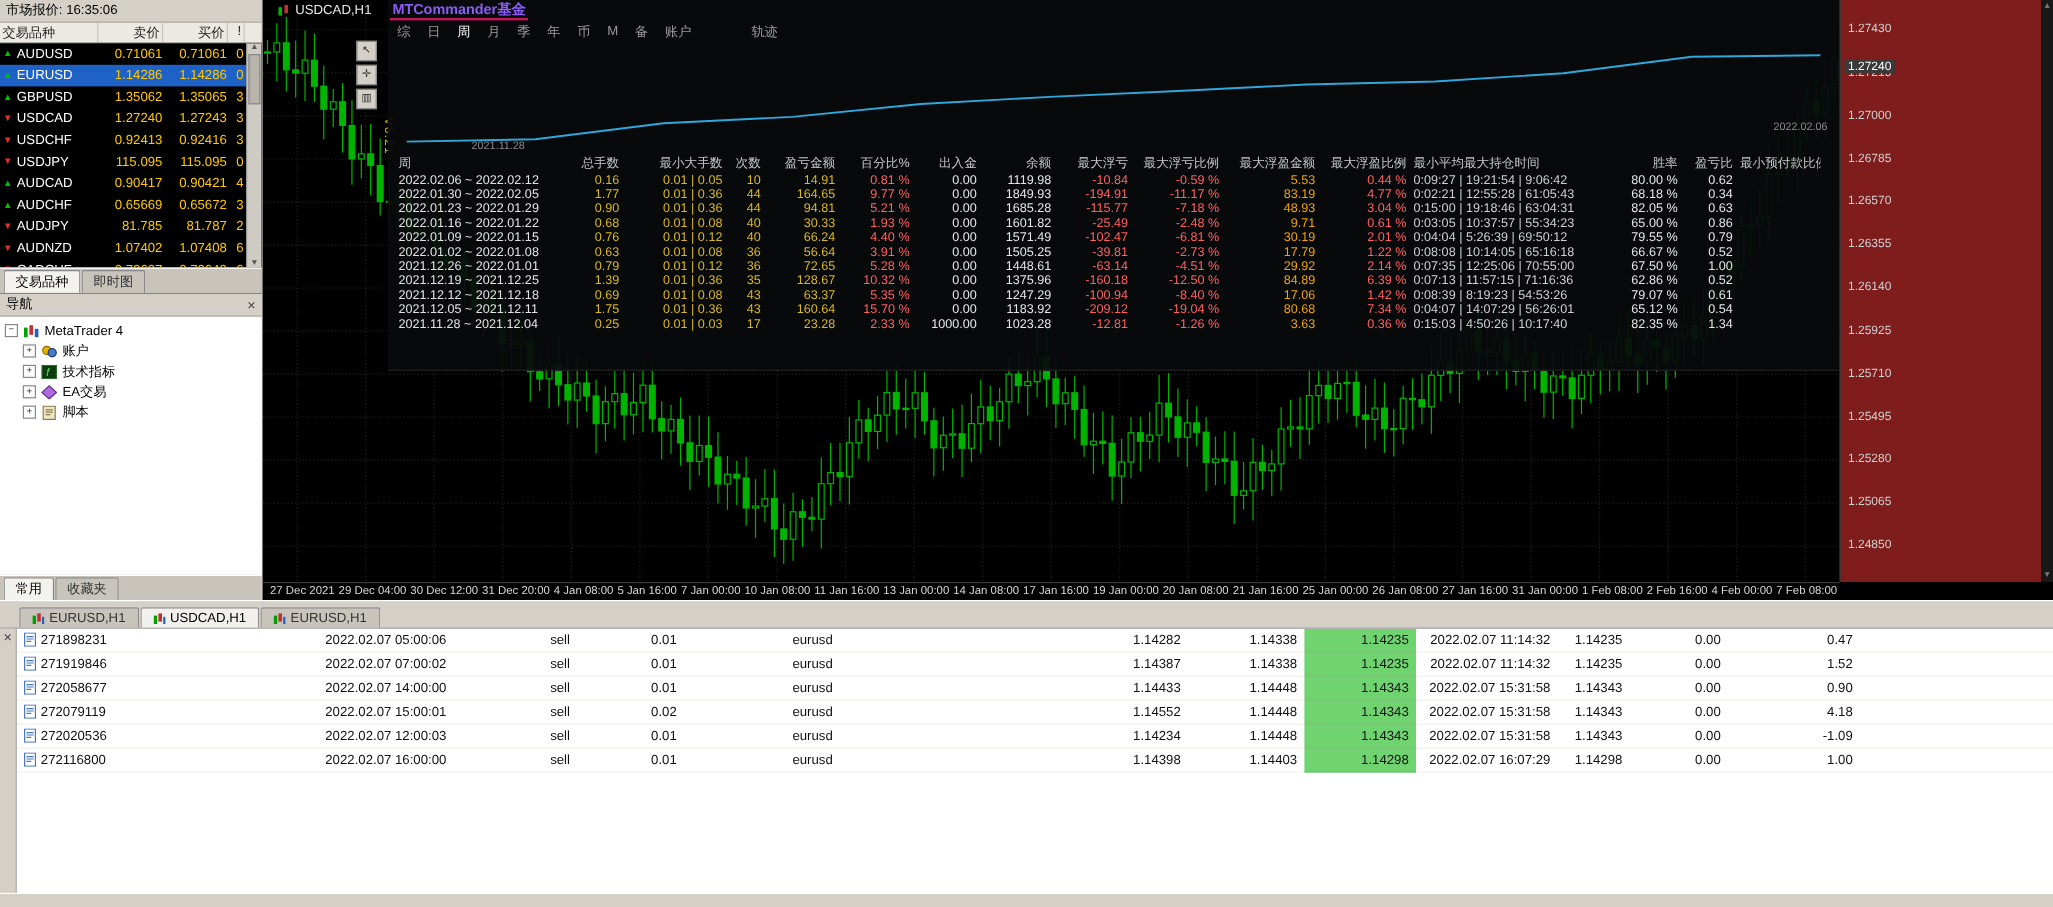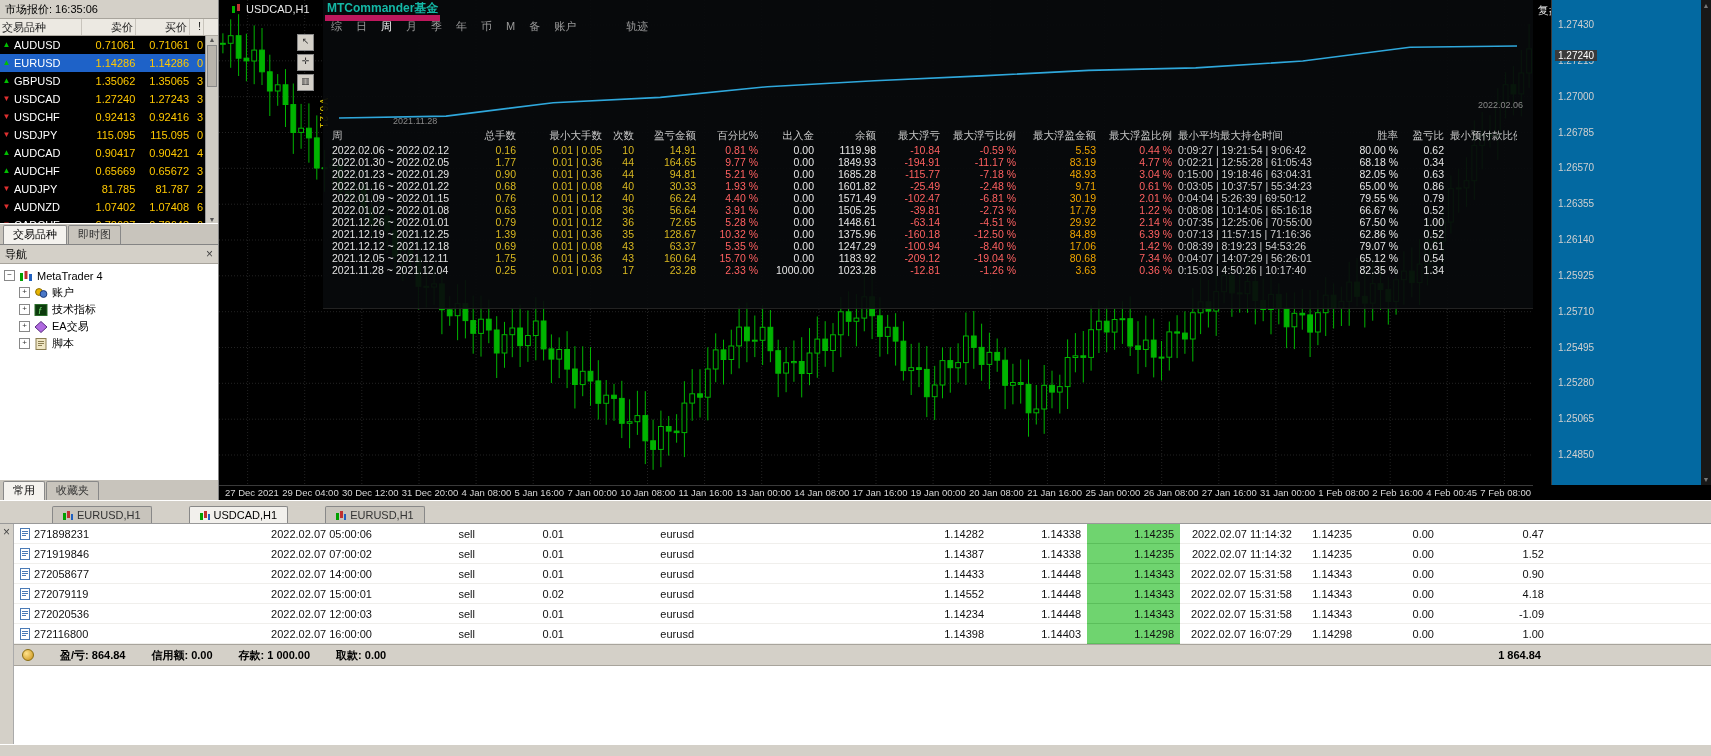--- a/index.html
+++ b/index.html
@@ -41,44 +41,44 @@
   .grid{stroke:#232323;stroke-dasharray:1 2;}
   .wick{stroke:#00b400;}
   .cup{fill:#000;stroke:#00b400;}
   .cdn{fill:#00b400;stroke:#00b400;}
   #chart-symbol{position:absolute;left:12px;top:3px;color:#e8e8e8;display:flex;gap:5px;align-items:center;}
   #chart-toolbar{position:absolute;left:78px;top:34px;display:flex;flex-direction:column;gap:3px;}
   .ctb{width:15px;height:15px;background:#d4d0c8;border:1px solid #888;font-size:9px;line-height:13px;text-align:center;color:#333;}
   #version-label{position:absolute;left:99px;top:98px;writing-mode:vertical-rl;color:#d8c000;font-size:10px;letter-spacing:1px;}
   #overlay-panel{position:absolute;left:104px;top:0;width:1210px;height:308px;background:rgba(8,10,12,0.93);border-bottom:1px solid #222;overflow:hidden;}
   .ov-top{height:18px;padding-left:2px;}
-  #ov-title{color:#14b8a6;font-size:12px;font-weight:bold;border-bottom:6px solid #be185d;padding:0 2px;}
+  #ov-title{color:#8b5cf6;font-size:12px;font-weight:bold;border-bottom:2px solid #be185d;padding:0 2px;}
   #ov-menu{height:16px;display:flex;gap:14px;padding-left:8px;color:#9a9a9a;align-items:center;}
   .ovm.act{color:#fff;}
   .ovm.right{margin-left:36px;}
   #ov-curve{position:relative;height:90px;margin:2px 8px 0 8px;}
   #equity-svg{width:100%;height:100%;display:block;}
   .curve-lab{position:absolute;color:#888;font-size:9px;}
   .curve-lab.start{left:62px;bottom:0;}
   .curve-lab.end{right:2px;bottom:16px;}
   #ov-table{border-collapse:collapse;table-layout:fixed;width:1196px;margin:2px 0 0 6px;font-size:10.5px;}
   #ov-table th{font-weight:normal;color:#c8c8c8;padding:1px 3px;white-space:nowrap;overflow:hidden;}
   #ov-table td{padding:0 3px;white-space:nowrap;overflow:hidden;height:12px;}
   #ov-table tr.total td{border-top:1px solid #9a9a9a;}
   .al{text-align:left;}.ar{text-align:right;}
   .per{color:#e2e2e2;}.yel{color:#d9b821;}.red{color:#ff6161;}.wht{color:#e6e6e6;}.gold{color:#f0a500;}.tim{color:#cfcfcf;}
   #brand-label{position:absolute;right:10px;top:3px;color:#e0e0e0;}
-  #price-scale{position:absolute;left:1314px;top:0;right:10px;bottom:15px;background:#0369a1;border-left:1px solid #3a3a3a;color:#d0d0d0;font-size:10px;margin-left:18px;}
+  #price-scale{position:absolute;left:1314px;top:0;right:10px;bottom:15px;background:#7f1d1d;border-left:1px solid #3a3a3a;color:#d0d0d0;font-size:10px;}
   .ptick{position:absolute;left:6px;}
   #cur-price{position:absolute;left:3px;background:#3a3a3a;color:#fff;padding:0 3px;}
   #x-axis{position:absolute;left:0;bottom:0;width:1314px;height:15px;background:#000;border-top:1px solid #3a3a3a;color:#d8d8d8;font-size:9.5px;display:flex;justify-content:space-between;padding:1px 2px 0 6px;overflow:hidden;box-sizing:border-box;}
   #chart-vscroll{position:absolute;right:0;top:0;bottom:15px;width:10px;background:#181818;color:#777;font-size:7px;display:flex;flex-direction:column;justify-content:space-between;align-items:center;padding:2px 0;}
   
   #chart-tabs-row{height:22px;background:#d4d0c8;border-top:1px solid #fff;border-bottom:1px solid #999;display:flex;align-items:flex-end;padding-left:16px;gap:1px;}
-  .ctab{display:flex;align-items:center;gap:4px;border:1px solid #888;border-bottom:none;background:#c8c4bc;padding:2px 10px;border-radius:2px 2px 0 0;color:#333;margin-left:36px;}
+  .ctab{display:flex;align-items:center;gap:4px;border:1px solid #888;border-bottom:none;background:#c8c4bc;padding:2px 10px;border-radius:2px 2px 0 0;color:#333;}
   .ctab.act{background:#f2f0ec;color:#000;}
   
   #orders-panel{height:220px;display:flex;background:#fff;}
   #orders-side{width:14px;background:#d4d0c8;border-right:1px solid #aaa;text-align:center;padding-top:2px;box-sizing:border-box;}
   #orders-main{flex:1;display:flex;flex-direction:column;overflow:hidden;}
   #orders-table{border-collapse:collapse;table-layout:fixed;width:100%;font-size:11px;}
   #orders-table th{height:20px;font-weight:normal;text-align:right;background:#f2f1ee;border-bottom:1px solid #c4c0b8;border-left:1px solid #dcd8d0;padding:0 6px;color:#222;white-space:nowrap;}
   #orders-table th.al{text-align:left;}
   #orders-table td{height:19px;padding:0 6px;border-bottom:1px solid #f0efec;white-space:nowrap;overflow:hidden;color:#111;}
   td.tp{background:#6fd46f;border-bottom:1px solid #5bbf5b !important;}
@@ -931,21 +931,21 @@
           <span>17 Jan 16:00</span>
           <span>19 Jan 00:00</span>
           <span>20 Jan 08:00</span>
           <span>21 Jan 16:00</span>
           <span>25 Jan 00:00</span>
           <span>26 Jan 08:00</span>
           <span>27 Jan 16:00</span>
           <span>31 Jan 00:00</span>
           <span>1 Feb 08:00</span>
           <span>2 Feb 16:00</span>
-          <span>4 Feb 00:45</span>
+          <span>4 Feb 00:00</span>
           <span>7 Feb 08:00</span>
         </div>
       <div id="chart-vscroll">
         <span>▲</span>
         <span>▼</span>
       </div>
     </div>
   </div>
 
   <div id="chart-tabs-row">
@@ -1103,26 +1103,18 @@
               <td class="ar">1.14403</td>
               <td class="ar tp">1.14298</td>
               <td class="ar">2022.02.07 16:07:29</td>
               <td class="ar">1.14298</td>
               <td class="ar">0.00</td>
               <td class="ar">1.00</td>
               <td></td>
             </tr>
           </tbody>
         </table>
-      <div id="orders-footer">
-        <span class="coin"></span>
-        <span>盈/亏: 864.84</span>
-        <span>信用额: 0.00</span>
-        <span>存款: 1 000.00</span>
-        <span>取款: 0.00</span>
-        <span id="footer-total">1 864.84</span>
-      </div>
       <div id="orders-empty"></div>
     </div>
   </div>
 
   <div id="bottom-strip"></div>
 </div>
 
 </body></html>

